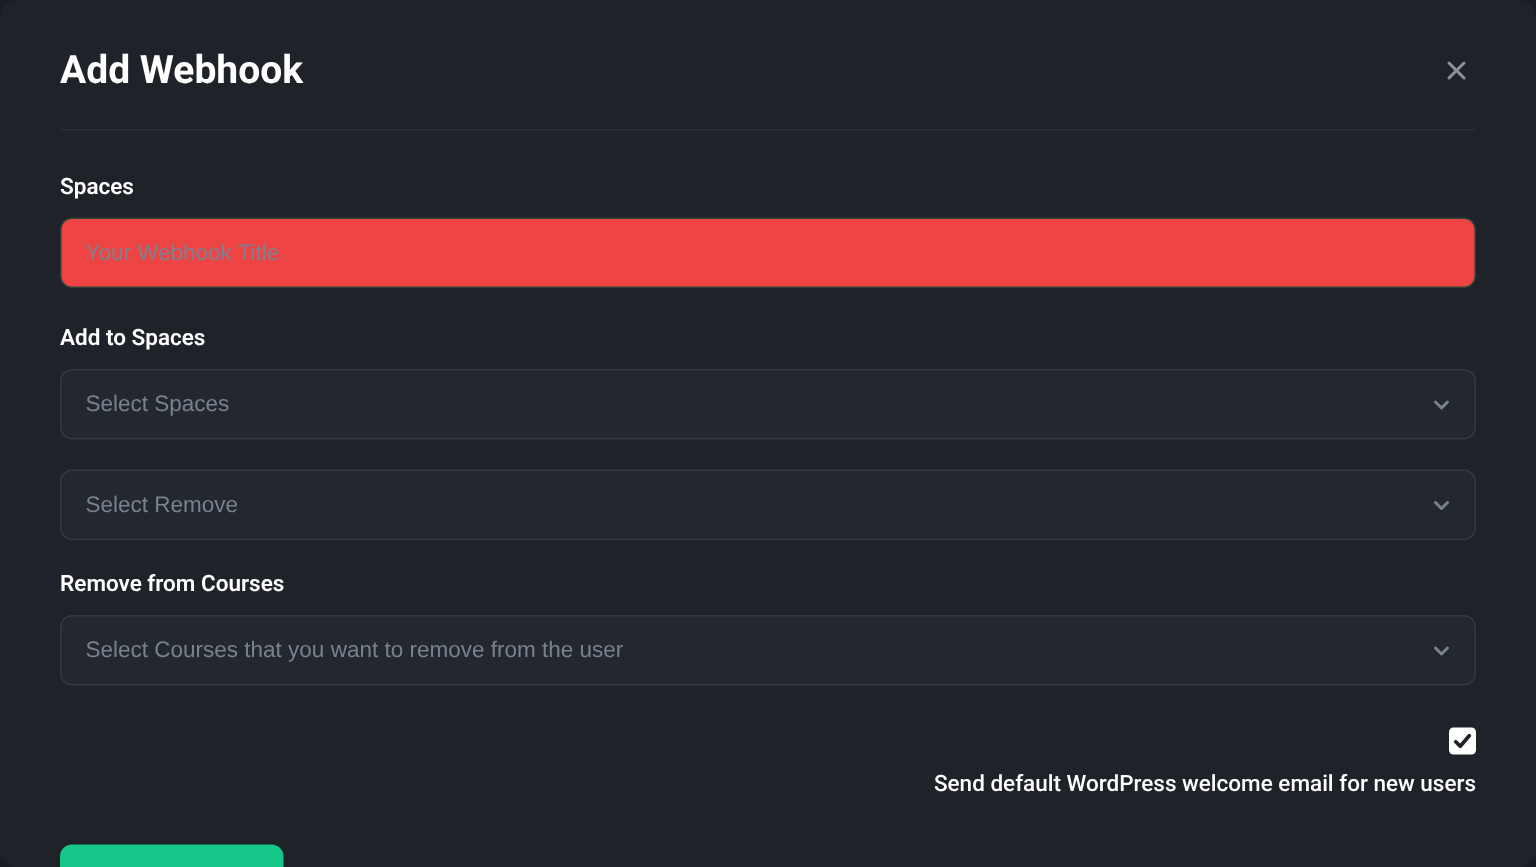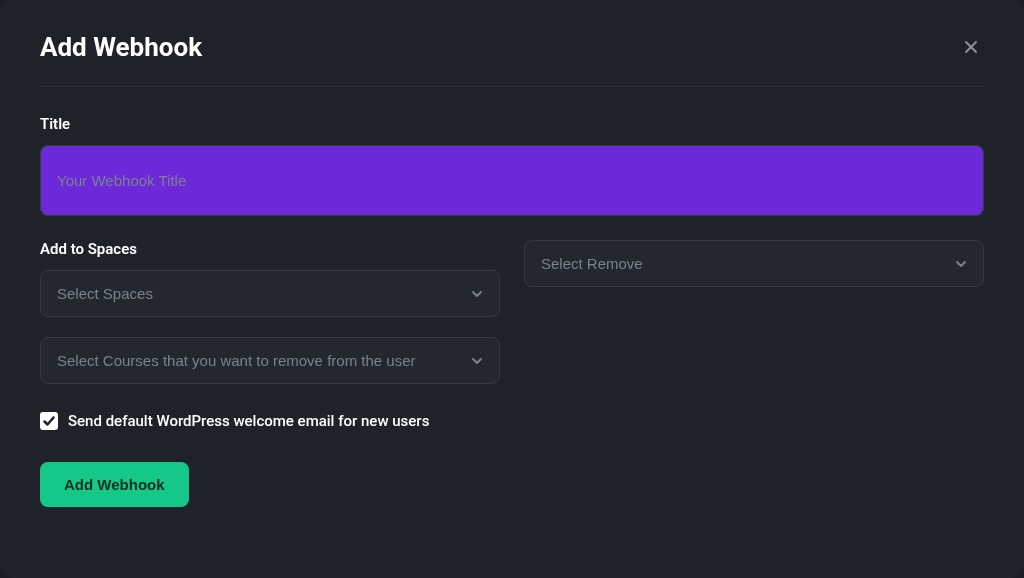--- a/index.html
+++ b/index.html
@@ -59,36 +59,36 @@
     .form-label {
       display: block;
       font-size: 15px;
       font-weight: 600;
       color: #ffffff;
       margin-bottom: 12px;
     }
     
     .text-input {
       width: 100%;
-      background: #6d28d9;
+      background: #ef4444;
       border: 1px solid #2e4337;
       border-radius: 8px;
-      padding: 26px 16px;
+      padding: 14px 16px;
       font-size: 15px;
       color: #e5e7eb;
       outline: none;
     }
     
     .text-input::placeholder {
       color: #7a8290;
     }
     
     .form-grid {
       display: grid;
-      grid-template-columns: 1fr 1fr;
+      grid-template-columns: 1fr;
       gap: 20px 24px;
       margin-bottom: 28px;
     }
     
     .select-wrapper {
       position: relative;
     }
     
     .select-field {
       width: 100%;
@@ -114,20 +114,21 @@
       transform: translateY(-50%);
       pointer-events: none;
       color: #7a8290;
     }
     
     .checkbox-row {
       display: flex;
       align-items: flex-end;
       gap: 10px;
       margin-bottom: 32px;
+      flex-direction: column;
     }
     
     .checkbox {
       width: 18px;
       height: 18px;
       background: #ffffff;
       border-radius: 3px;
       display: flex;
       align-items: center;
       justify-content: center;
@@ -165,21 +166,21 @@
     <h2 class="modal-title">Add Webhook</h2>
     <button class="close-btn">
       <svg width="18" height="18" viewBox="0 0 18 18" fill="none" stroke="currentColor" stroke-width="2" stroke-linecap="round">
         <line x1="4" y1="4" x2="14" y2="14"></line>
         <line x1="14" y1="4" x2="4" y2="14"></line>
       </svg>
     </button>
   </div>
   
   <div class="form-section">
-    <label class="form-label">Title</label>
+    <label class="form-label">Spaces</label>
     <input type="text" class="text-input" placeholder="Your Webhook Title" style="">
   </div>
   
   <div class="form-grid">
     <div>
       <label class="form-label">Add to Spaces</label>
       <div class="select-wrapper">
         <button class="select-field">Select Spaces</button>
         <svg class="chevron-icon" width="14" height="14" viewBox="0 0 14 14" fill="none" stroke="currentColor" stroke-width="2" stroke-linecap="round" stroke-linejoin="round">
           <polyline points="3 5 7 9 11 5"></polyline>
@@ -191,20 +192,21 @@
     <div>
       <div class="select-wrapper">
         <button class="select-field">Select Remove</button>
         <svg class="chevron-icon" width="14" height="14" viewBox="0 0 14 14" fill="none" stroke="currentColor" stroke-width="2" stroke-linecap="round" stroke-linejoin="round">
           <polyline points="3 5 7 9 11 5"></polyline>
         </svg>
       </div>
     </div>
 
     <div>
+      <label class="form-label">Remove from Courses</label>
       <div class="select-wrapper">
         <button class="select-field">Select Courses that you want to remove from the user</button>
         <svg class="chevron-icon" width="14" height="14" viewBox="0 0 14 14" fill="none" stroke="currentColor" stroke-width="2" stroke-linecap="round" stroke-linejoin="round">
           <polyline points="3 5 7 9 11 5"></polyline>
         </svg>
       </div>
     </div>
   </div>
   
   <div class="checkbox-row">

